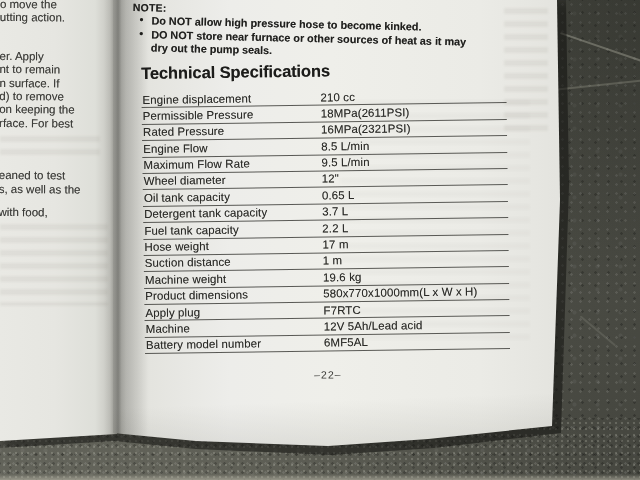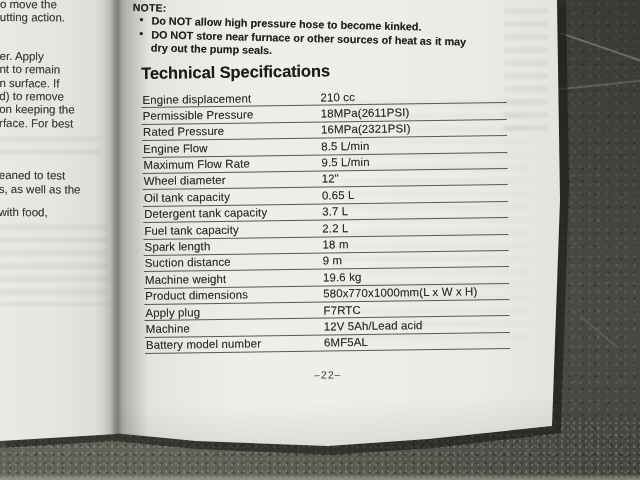--- a/index.html
+++ b/index.html
@@ -198,27 +198,27 @@
           <span class="spec-label">Detergent tank capacity</span>
           <span class="spec-value">3.7 L</span>
         </div>
 
         <div class="spec-row">
           <span class="spec-label">Fuel tank capacity</span>
           <span class="spec-value">2.2 L</span>
         </div>
 
         <div class="spec-row">
-          <span class="spec-label">Spark length</span>
-          <span class="spec-value">18 m</span>
+          <span class="spec-label">Hose weight</span>
+          <span class="spec-value">17 m</span>
         </div>
 
         <div class="spec-row">
           <span class="spec-label">Suction distance</span>
-          <span class="spec-value">9 m</span>
+          <span class="spec-value">1 m</span>
         </div>
 
         <div class="spec-row">
           <span class="spec-label">Machine weight</span>
           <span class="spec-value">19.6 kg</span>
         </div>
 
         <div class="spec-row">
           <span class="spec-label">Product dimensions</span>
           <span class="spec-value">580x770x1000mm(L x W x H)</span>

